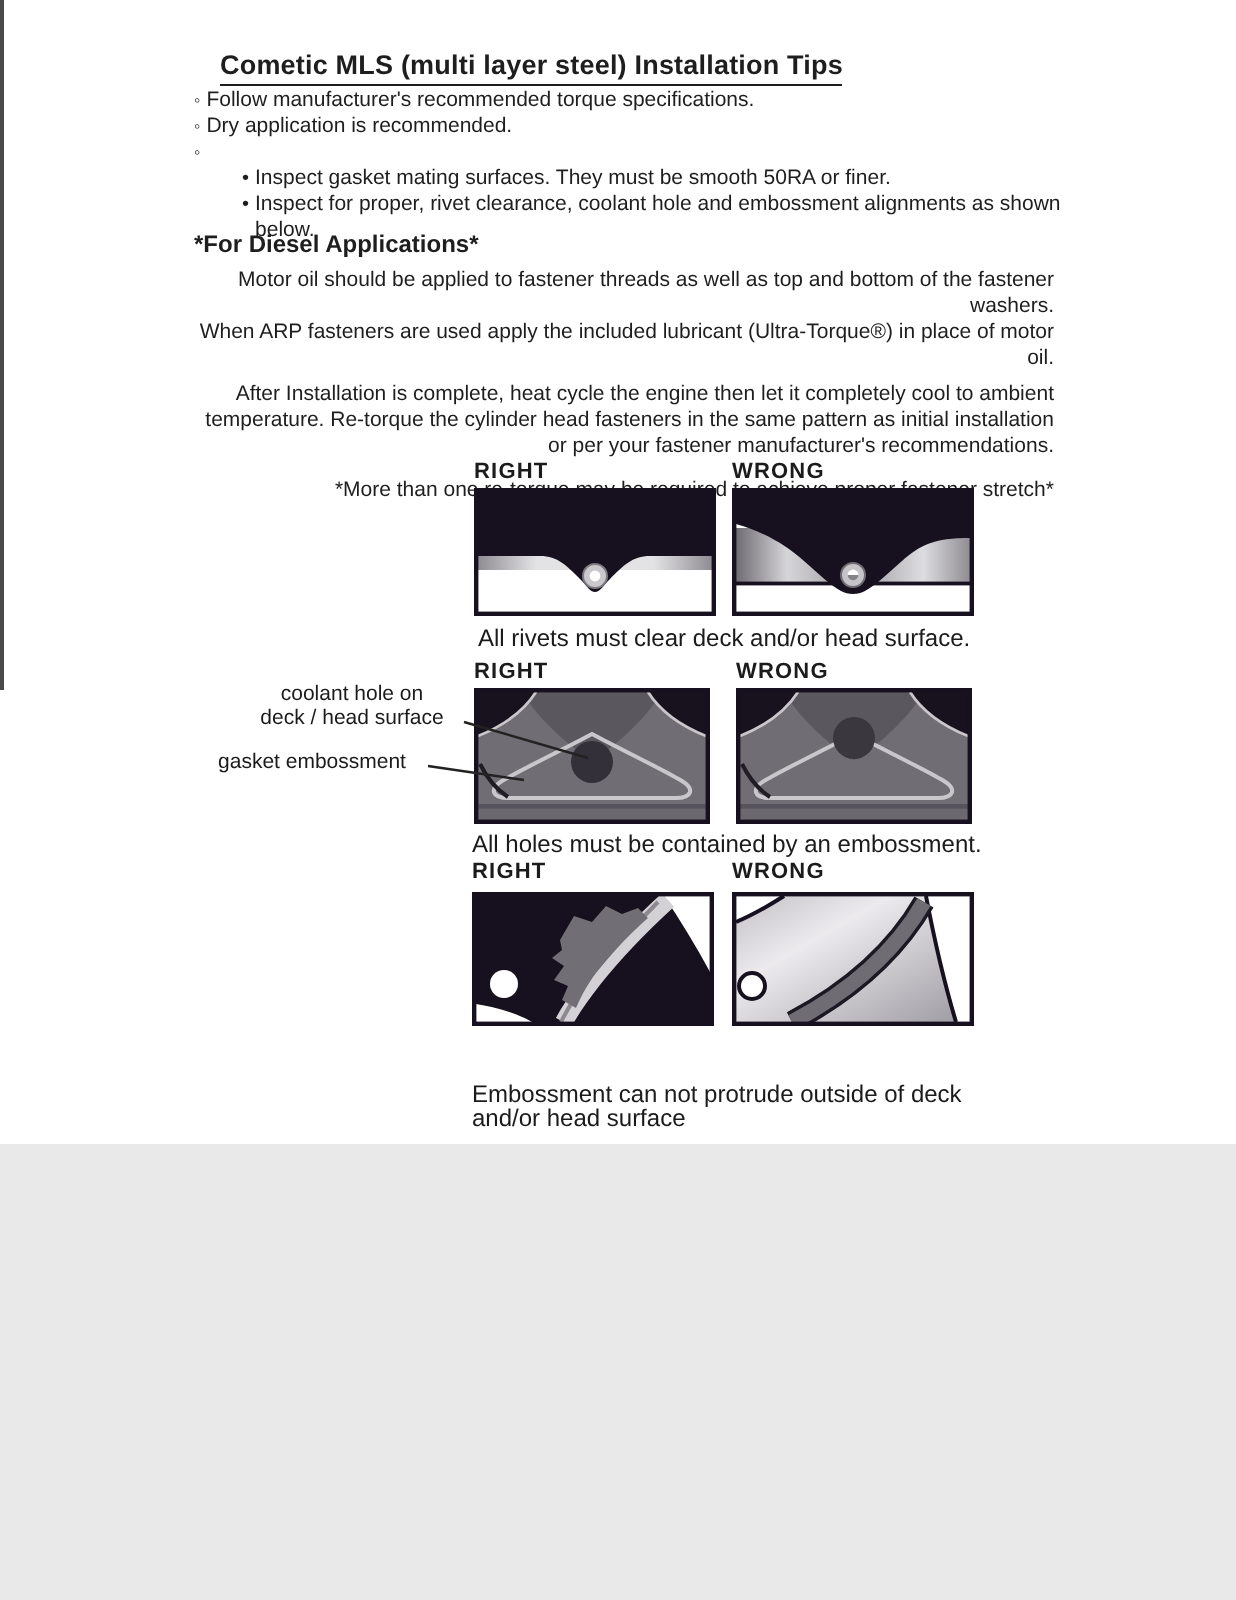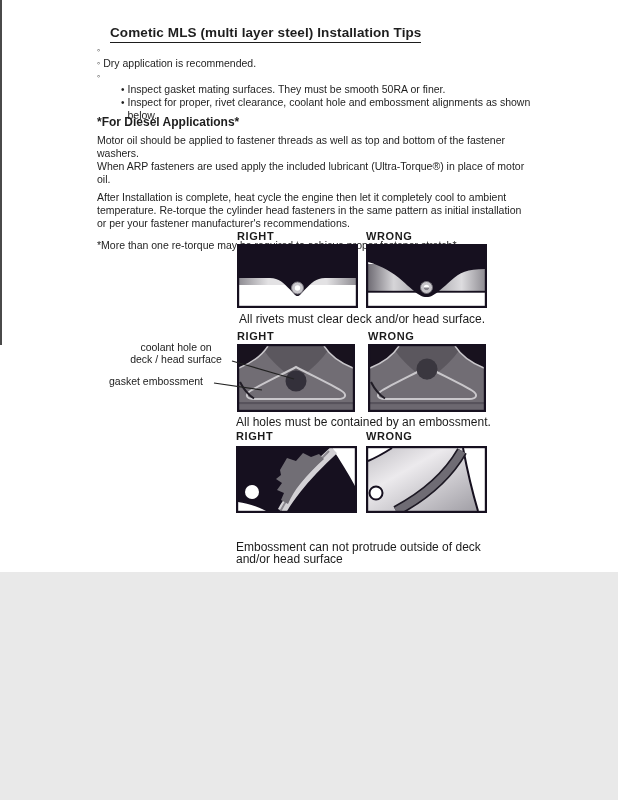--- a/index.html
+++ b/index.html
@@ -19,21 +19,21 @@
   }
   
   .bullets{left:97px;top:44px;width:440px;font-size:10.5px;line-height:13px;}
   .bullet-row{display:flex;align-items:flex-start;}
   .bullet-glyph{font-size:9px;line-height:13px;margin:0 3px 0 0;}
   .sub{padding-left:24px;}
   .sub .bullet-glyph{font-size:10px;}
   
   .diesel{left:97px;top:116px;width:430px;font-size:10.5px;line-height:13px;}
   .diesel h3{margin:0 0 5px 0;font-size:12px;font-weight:bold;}
-  .diesel p{margin:0 0 5px 0;white-space:pre-line;}
+  .diesel p{margin:0 0 5px 0;white-space:pre-line;text-align:right;}
   .diesel p.last{margin-top:9px;}
   
   .dg-title{font-size:11px;font-weight:bold;text-align:left;letter-spacing:.6px;color:#1b1b1b;}
   .dg-caption{font-size:12px;line-height:12px;color:#1b1b1b;white-space:pre-line;}
   .callout{font-size:10.5px;line-height:11.5px;text-align:center;color:#1b1b1b;white-space:pre-line;}
   
   .legal{left:103px;top:574px;width:414px;font-size:5.9px;line-height:6.4px;color:#3a3a3a;text-align:justify;}
   .legal h4{margin:0 0 5px 0;font-size:6.6px;font-weight:bold;color:#2e2e2e;text-align:left;}
   .legal p{margin:0 0 5px 0;}
   .legal p.tight{margin-bottom:0;}
@@ -45,20 +45,21 @@
 
 <div class="page">
 
   <div class="abs edge-line"></div>
 
   <div class="abs title">Cometic MLS (multi layer steel) Installation Tips</div>
 
   <div class="abs bullets">
     <div class="bullet-row">
       <span class="bullet-glyph">◦</span>
+      <span>Follow manufacturer's recommended torque specifications.</span>
     </div>
     <div class="bullet-row">
       <span class="bullet-glyph">◦</span>
       <span>Dry application is recommended.</span>
     </div>
     <div class="bullet-row">
       <span class="bullet-glyph">◦</span>
     </div>
     <div class="bullet-row sub">
       <span class="bullet-glyph">•</span>

